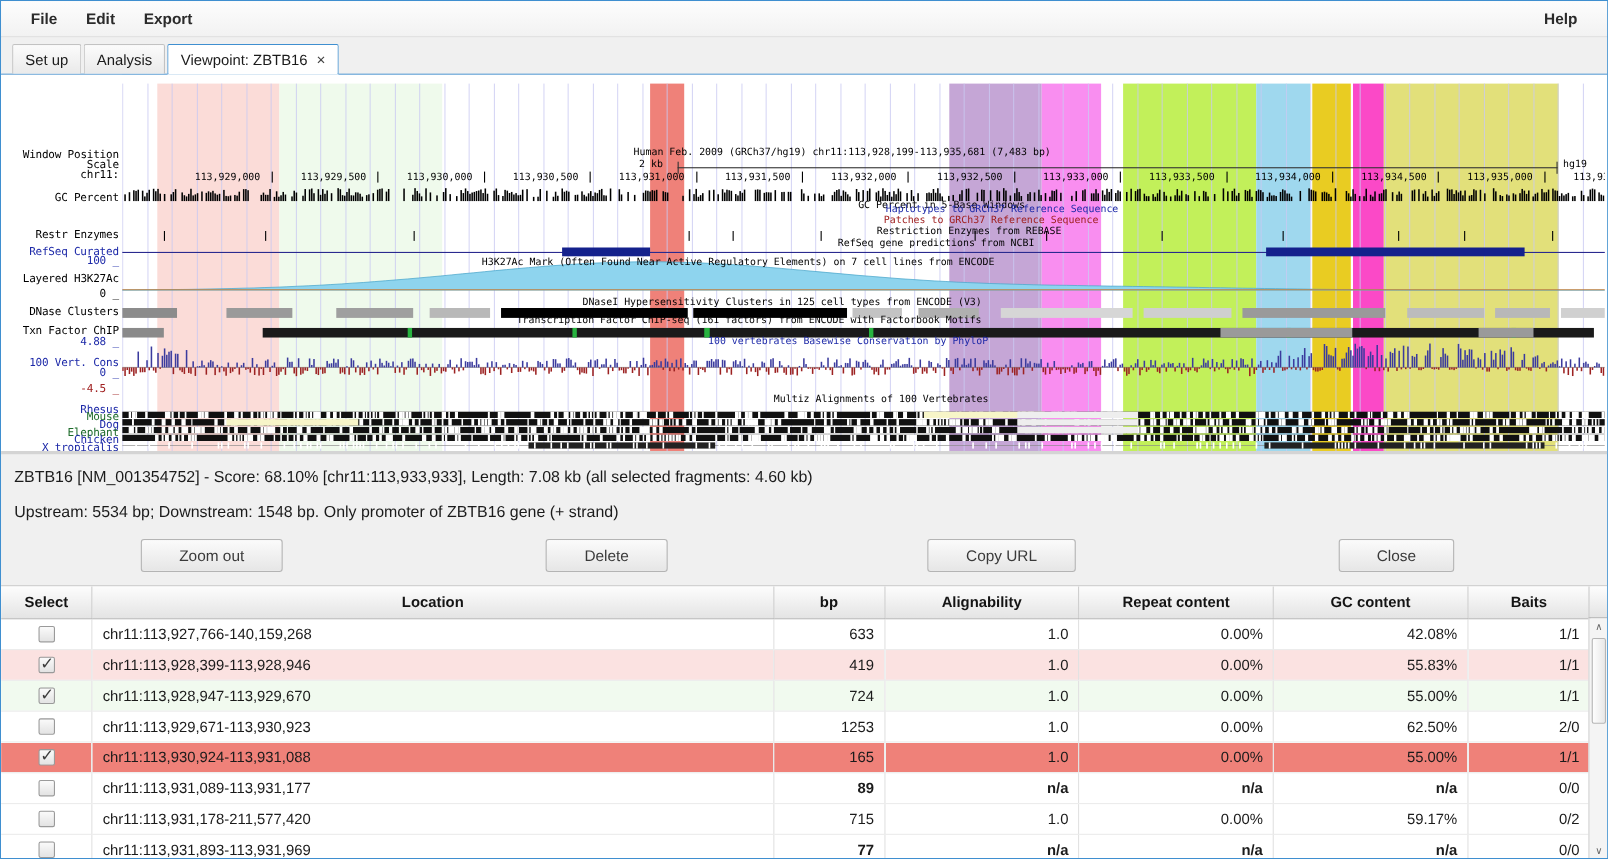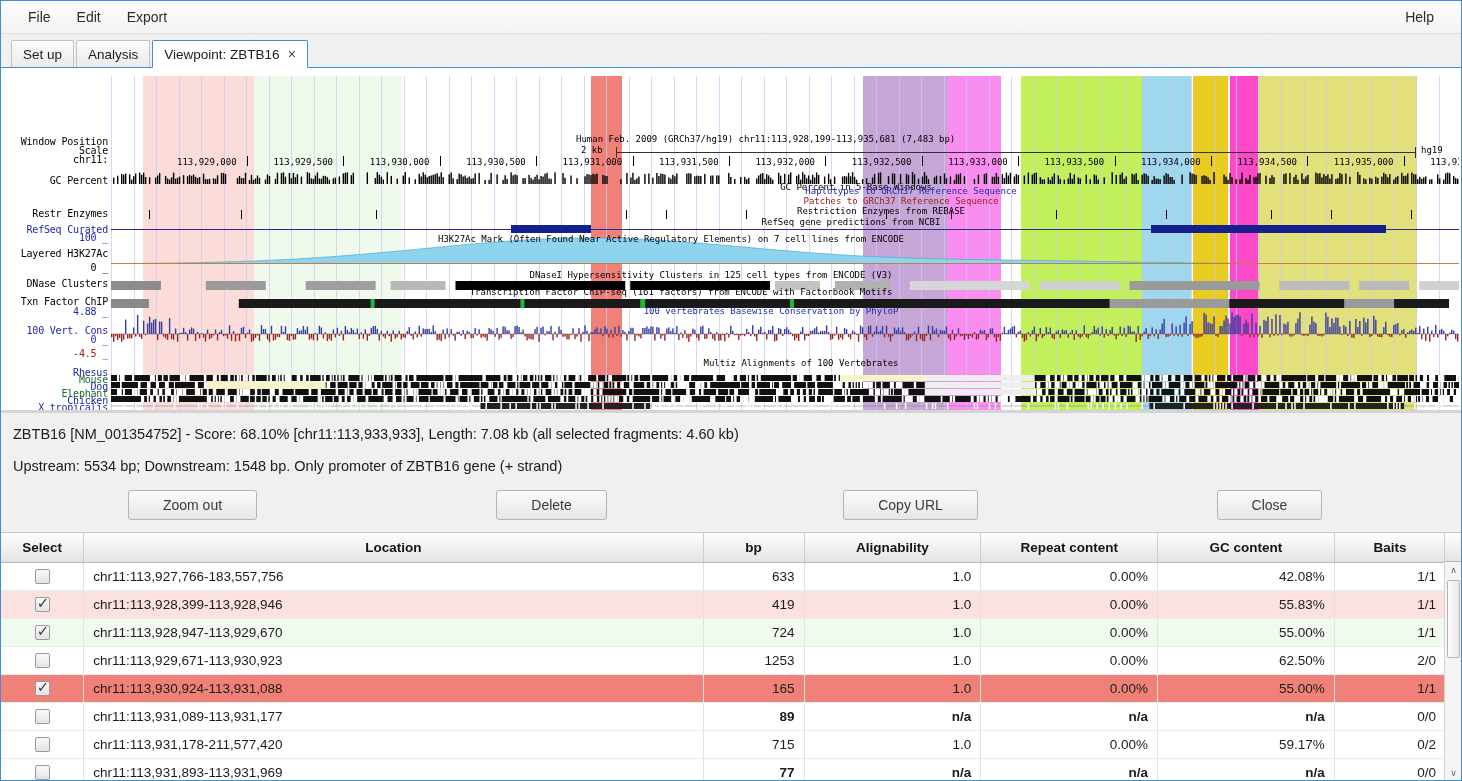--- a/index.html
+++ b/index.html
@@ -20,21 +20,21 @@
 
   
   .menubar {
     height: 33px; min-height: 33px;
     background: linear-gradient(#fdfdfd, #f2f2f2);
     border-bottom: 1px solid #dcdcdc;
     display: flex; align-items: center;
     padding: 0 14px;
     font-size: 14px; color: #2b2b2b;
   }
-  .menu-item { padding: 5px 13px; cursor: default; border-radius: 2px; }
+  .menu-item { padding: 5px 13px; cursor: default; border-radius: 2px; font-weight: bold; }
   .menu-spacer { flex: 1; }
 
   
   .tabbar {
     height: 34px; min-height: 34px;
     display: flex; align-items: flex-end;
     padding-left: 10px;
     background: #f0f0f0;
     border-bottom: 1px solid #3f8fd0;
   }
@@ -2560,21 +2560,21 @@
           <th class="c-bp">bp</th>
           <th class="c-align">Alignability</th>
           <th class="c-rep">Repeat content</th>
           <th class="c-gc">GC content</th>
           <th class="c-baits">Baits</th>
         </tr>
       </thead>
       <tbody id="tbody">
           <tr class="row-white">
             <td class="c-select" style="text-align: center;"><span class="cb"></span></td>
-            <td class="c-loc loc">chr11:113,927,766-183,557,756</td>
+            <td class="c-loc loc">chr11:113,927,766-140,159,268</td>
             <td class="c-bp num">633</td>
             <td class="c-align num">1.0</td>
             <td class="c-rep num">0.00%</td>
             <td class="c-gc num">42.08%</td>
             <td class="c-baits num">1/1</td>
           </tr>
           <tr class="row-pink">
             <td class="c-select" style="text-align: center;"><span class="cb checked"></span></td>
             <td class="c-loc loc">chr11:113,928,399-113,928,946</td>
             <td class="c-bp num">419</td>

